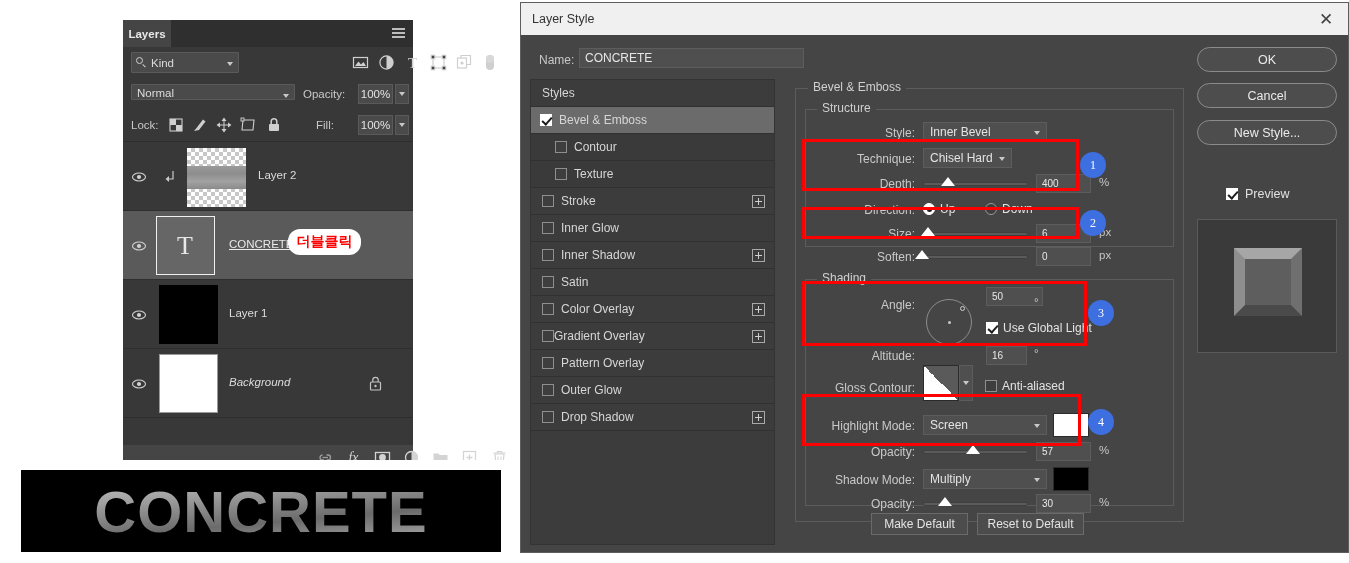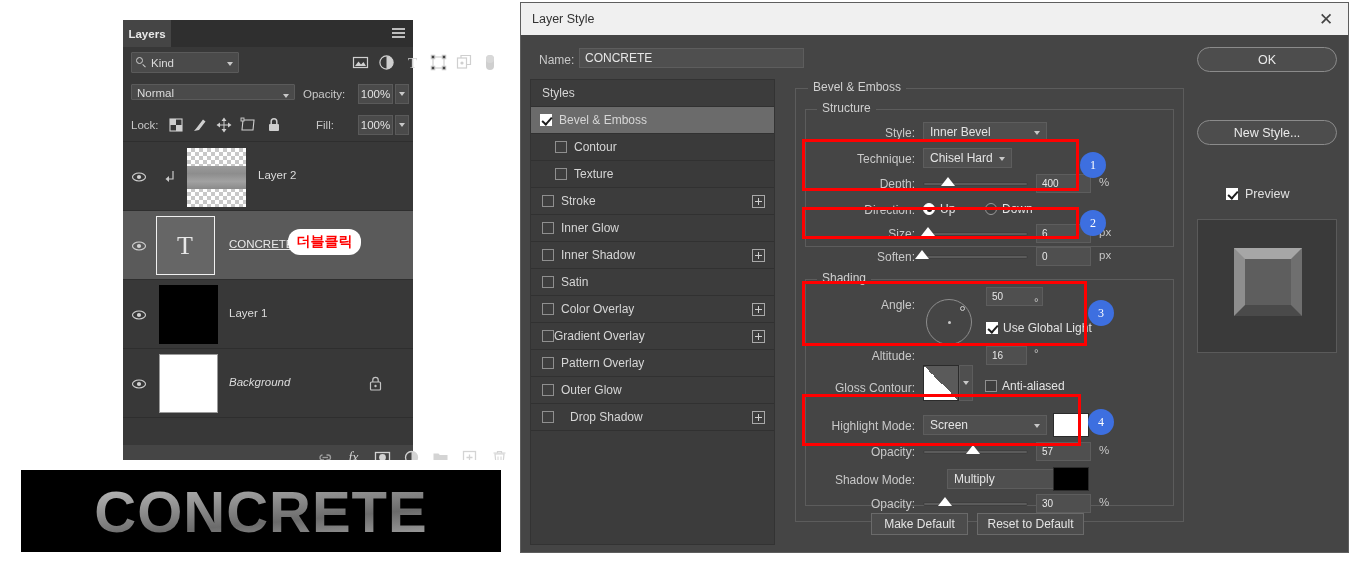--- a/index.html
+++ b/index.html
@@ -435,21 +435,21 @@
       <div class="style-item">
         <span class="cb" style="margin-left:11px"></span>
         <span class="slabel" style="margin-left:7px">Pattern Overlay</span>
       </div>
       <div class="style-item">
         <span class="cb" style="margin-left:11px"></span>
         <span class="slabel" style="margin-left:7px">Outer Glow</span>
       </div>
       <div class="style-item">
         <span class="cb" style="margin-left:11px"></span>
-        <span class="slabel" style="margin-left:16px">Drop Shadow</span>
+        <span class="slabel" style="margin-left:7px">Drop Shadow</span>
         <span class="plusbox"></span>
       </div>
 
       <div class="arrw" style="left:49px;">
         
       </div>
       <div class="arrw" style="left:76px;">
         
       </div>
 
@@ -534,21 +534,21 @@
       </div>
       <div class="swatch" style="left:270px;top:334px;width:36px;height:24px;background:#ffffff;"></div>
 
       <div class="rlabel" style="left:40px;top:366px;width:92px;">Opacity:</div>
       <div class="track" style="left:140px;top:371px;width:105px;"></div>
       <div class="knob" style="left:183px;top:366px;"></div>
       <div class="numbox" style="left:253px;top:363px;width:55px;">57</div>
       <div class="unit" style="left:316px;top:365px;">%</div>
 
       <div class="rlabel" style="left:0px;top:394px;width:132px;">Shadow Mode:</div>
-      <div class="select" style="left:140px;top:390px;width:124px;margin-left:24px;">
+      <div class="select" style="left:140px;top:390px;width:124px;">
         <span>Multiply</span>
         <span class="caret"></span>
       </div>
       <div class="swatch" style="left:270px;top:388px;width:36px;height:24px;background:#000000;"></div>
 
       <div class="rlabel" style="left:40px;top:418px;width:92px;">Opacity:</div>
       <div class="track" style="left:140px;top:423px;width:105px;"></div>
       <div class="knob" style="left:155px;top:418px;"></div>
       <div class="numbox" style="left:253px;top:415px;width:55px;">30</div>
       <div class="unit" style="left:316px;top:417px;">%</div>
@@ -561,20 +561,21 @@
 
     <div class="bluecircle" style="left:559px;top:117px;">1</div>
     <div class="bluecircle" style="left:559px;top:175px;">2</div>
     <div class="bluecircle" style="left:567px;top:265px;">3</div>
     <div class="bluecircle" style="left:567px;top:374px;">4</div>
 
     <div class="dbtn" style="left:350px;top:478px;width:97px;">Make Default</div>
     <div class="dbtn" style="left:456px;top:478px;width:107px;">Reset to Default</div>
 
     <div class="rbtn" style="left:676px;top:12px;width:140px;">OK</div>
+    <div class="rbtn" style="left:676px;top:48px;width:140px;">Cancel</div>
     <div class="rbtn" style="left:676px;top:85px;width:140px;">New Style...</div>
 
     <div id="preview-row">
       <span class="cb on"></span>
       <span id="preview-label">Preview</span>
     </div>
 
     <div id="preview-box">
       <div id="preview-bevel"></div>
     </div>

